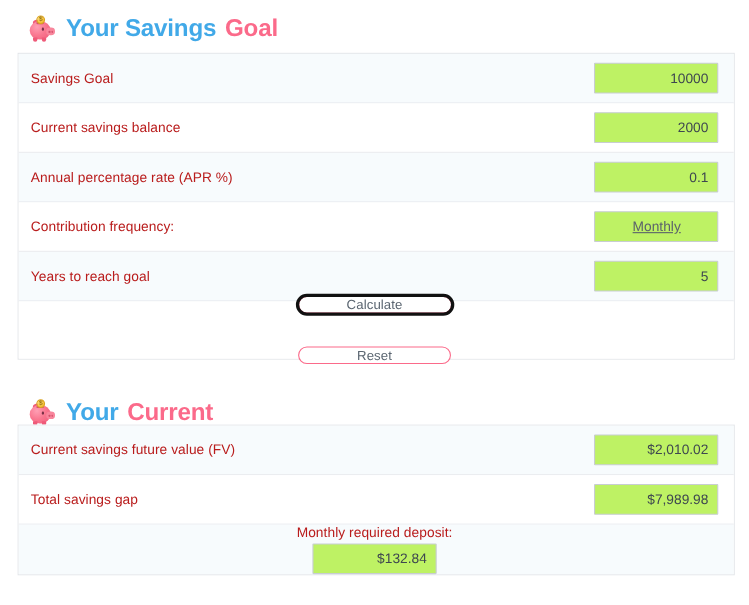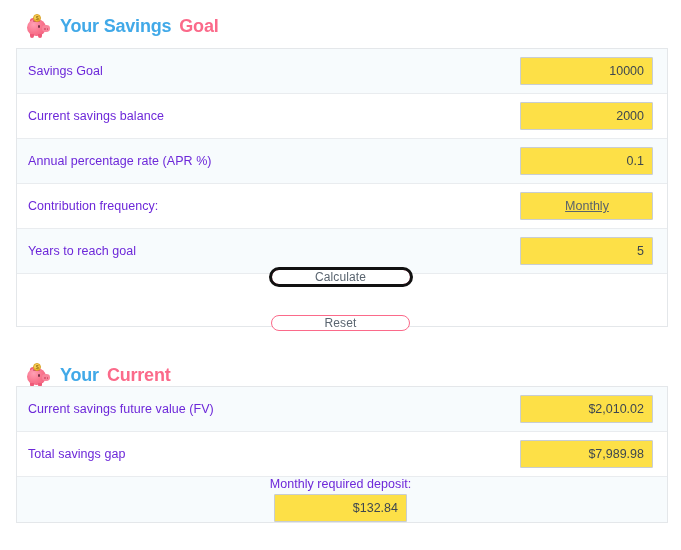--- a/index.html
+++ b/index.html
@@ -19,21 +19,21 @@
     background: #ffffff;
   }
 
   
   .section-heading {
     display: flex;
     align-items: center;
     gap: 8px;
     padding: 0;
     margin: 0;
-    font-size: 18px;
+    font-size: 22px;
     font-weight: bold;
     letter-spacing: -0.2px;
     line-height: 1;
     user-select: none;
   }
   .heading-goal { position: absolute; left: 26px; top: 14px; }
   .heading-results { position: absolute; left: 26px; top: 363px; }
   .heading-word-blue { color: #41a9e8; }
   .heading-word-pink { color: #fb6a8a; }
 
@@ -152,31 +152,31 @@
     height: 45px;
     padding: 0 14px 0 11px;
     border-bottom: 1px solid #e9ecef;
   }
   .row:last-child { border-bottom: none; flex-direction: column; }
   .row.shaded { background: #f7fbfd; }
   .row.plain  { background: #ffffff; gap: 32px; }
 
   .row-label {
     font-size: 12.5px;
-    color: #6d28d9;
+    color: #b91c1c;
     font-weight: normal;
     letter-spacing: 0.05px;
     white-space: nowrap;
   }
 
   .field {
-    width: 133px;
+    width: 113px;
     height: 28px;
     border: 1px solid #c8cdd2;
-    background: #fde047;
+    background: #bef264;
     border-radius: 1px;
     font-family: "Liberation Sans", sans-serif;
     font-size: 12.5px;
     color: #3e4750;
     text-align: right;
     padding: 0 8px;
     outline: none;
   }
   .field.select-field {
     text-align: center;

